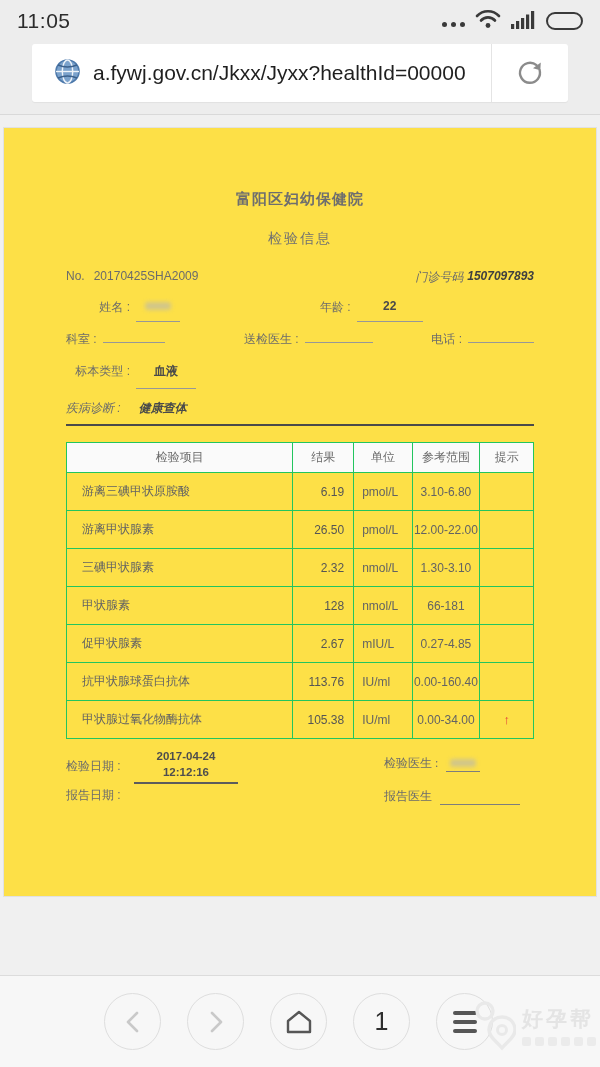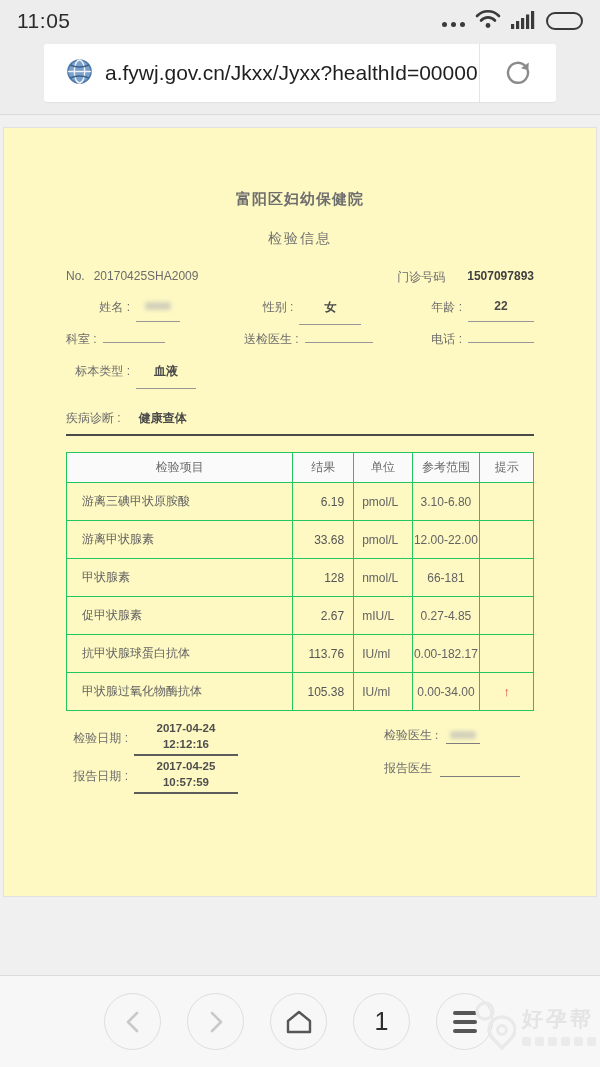--- a/index.html
+++ b/index.html
@@ -12,68 +12,68 @@
   .status-bar { height:42px; background:#ededed; display:flex; align-items:center;
     justify-content:space-between; padding:0 17px; }
   .status-time { font-size:21px; color:#2c2c2c; letter-spacing:.5px; }
   .status-icons { display:flex; align-items:center; gap:10px; }
   .dots { display:flex; gap:4px; align-items:center; margin-top:6px; }
   .dots i { width:5px; height:5px; border-radius:50%; background:#3a3a3a; }
   .batt { width:37px; height:18px; border:2px solid #3a3a3a; border-radius:9px;
     padding:2px; position:relative; }
   .batt .fill { width:100%; height:100%; background:#4a4a4a; border-radius:5px; }
   
-  .url-row { background:#ededed; padding:2px 44px 12px; border-bottom:1px solid #d9d9d9; }
+  .url-row { background:#ededed; padding:2px 32px 12px; border-bottom:1px solid #d9d9d9; }
   .url-bar { background:#fff; height:58px; border-radius:3px; display:flex;
     align-items:center; box-shadow:0 1px 1px rgba(0,0,0,.05); }
   .url-left { flex:1; display:flex; align-items:center; overflow:hidden; padding-left:22px; }
   .url-text { font-size:21px; color:#1f1f1f; white-space:nowrap; overflow:hidden; margin-left:12px; }
   .url-divider { width:1px; height:58px; background:#e4e4e4; }
   .refresh-btn { width:76px; display:flex; align-items:center; justify-content:center; }
   
-  .doc-card { margin:12px 3px 0; height:770px; background:#fef9c3;
+  .doc-card { margin:12px 3px 0; height:770px; background:#fde047;
     border:1px solid #e1e1e1; padding:62px 62px 12px; overflow:hidden; }
   .hosp-title { text-align:center; font-size:15px; font-weight:bold; color:#6e6e6e; letter-spacing:1px; }
   .doc-title  { text-align:center; font-size:14px; color:#717171; letter-spacing:2px; margin-top:21px; }
   .no-row { display:flex; justify-content:space-between; margin-top:21px; font-size:12px; color:#6b6b6b; }
   .no-left  { display:flex; gap:9px; }
-  .no-right { display:flex; gap:22px; }
+  .no-right { display:flex; gap:4px;font-style:italic; }
   .bold-val { font-weight:bold; color:#3f3f3f; }
   
   .fields { margin-top:11px; font-size:12px; }
   .frow { display:flex; align-items:flex-start; min-height:32px;gap:47px; }
   .fcell { display:flex; align-items:flex-start; }
   .c1 { width:207px; } .c2 { width:168px; } .c3 { flex:1; }
   .flabel { color:#6b6b6b; padding-top:2px; white-space:nowrap; }
   .c1 .flabel { width:64px; text-align:right; }
   .fval { display:inline-block; text-align:center; border-bottom:1px solid #979797;
     padding:2px 4px 8px; font-weight:bold; color:#4a4a4a; min-height:14px; margin-left:6px; }
   .w-name{ min-width:44px; } .w-doc{ min-width:68px; } .w-mid{ min-width:62px; }
   .w-r{ min-width:66px; } .w-spec{ min-width:60px; }
   .smudge { display:inline-block; width:26px; height:8px; background:#b5b5b5;
     border-radius:3px; filter:blur(2px); opacity:.6; }
   .diag-row { display:flex; align-items:center; border-bottom:2px solid #4a4a4a;
-    padding-bottom:7px; margin-top:15px; }
+    padding-bottom:7px; margin-top:5px;font-style:italic; }
   .diag-row .fval { border-bottom:none; padding-bottom:0; min-width:70px; text-align:left; margin-left:14px; }
   
   table.lab { width:100%; border-collapse:collapse; margin-top:16px; font-size:12px; color:#636363; }
   table.lab th, table.lab td { border:1px solid #22c55e; }
   table.lab th { height:30px; background:#fafafa; font-weight:normal; color:#6b6b6b; text-align:center; }
   table.lab td { height:38px;margin-left:27px; }
   .col-name { width:48.5%; } .col-res { width:13%; } .col-unit { width:12.5%; }
   .col-range{ width:14.5%; } .col-flag { width:11.5%; }
   td.t-name { text-align:left; padding-left:15px; }
   td.t-res  { text-align:right; padding-right:9px; color:#555; }
   td.t-unit { text-align:left; padding-left:8px; }
   td.t-range{ text-align:center; }
   td.t-flag { text-align:center; color:#e03a3a; font-weight:bold; font-size:13px; }
   
   .report-footer { display:flex; justify-content:space-between; margin-top:10px; font-size:12px; }
   .rf-left .drow { display:flex; align-items:center; margin-bottom:3px; }
-  .dlabel { width:62px; text-align:right; color:#6b6b6b; white-space:nowrap; }
+  .dlabel { width:62px; text-align:left; color:#6b6b6b; white-space:nowrap; }
   .dateval { margin-left:6px; min-width:104px; text-align:center; font-weight:bold; color:#4e4e4e;
     font-size:11.5px; line-height:1.35; border-bottom:2px solid #5c5c5c; padding-bottom:2px; }
   .rf-right { width:150px; padding-top:6px; }
   .docrow { display:flex; align-items:flex-end; margin-bottom:16px;font-family:Liberation Serif, serif; }
   .doclabel { color:#6b6b6b; white-space:nowrap; }
   .docline { display:inline-block; border-bottom:1px solid #7d7d7d; margin-left:8px;
     min-height:16px; text-align:center; }
   .dl-short { min-width:34px; } .dl-long { min-width:80px; }
   
   .nav-bar { position:absolute; left:0; bottom:0; width:600px; height:92px;
@@ -160,24 +160,20 @@
       <span class="bold-val">1507097893</span>
     </div>
   </div>
 
   <div class="fields">
     <div class="frow">
       <div class="fcell c1">
         <span class="flabel">姓名 :</span>
         <span class="fval w-name"><span class="smudge"></span></span>
       </div>
-      <div class="fcell c2">
-        <span class="flabel">性别 :</span>
-        <span class="fval w-mid">女</span>
-      </div>
       <div class="fcell c3">
         <span class="flabel">年龄 :</span>
         <span class="fval w-r">22</span>
       </div>
     </div>
     <div class="frow">
       <div class="fcell c2">
         <span class="flabel">科室 :</span>
         <span class="fval w-mid"></span>
       </div>
@@ -215,44 +211,51 @@
     <tbody>
       <tr>
         <td class="t-name">游离三碘甲状原胺酸</td>
         <td class="t-res">6.19</td>
         <td class="t-unit">pmol/L</td>
         <td class="t-range">3.10-6.80</td>
         <td class="t-flag"></td>
       </tr>
       <tr>
         <td class="t-name">游离甲状腺素</td>
-        <td class="t-res">33.68</td>
+        <td class="t-res">26.50</td>
         <td class="t-unit">pmol/L</td>
         <td class="t-range">12.00-22.00</td>
+        <td class="t-flag"></td>
+      </tr>
+      <tr>
+        <td class="t-name">三碘甲状腺素</td>
+        <td class="t-res">2.32</td>
+        <td class="t-unit">nmol/L</td>
+        <td class="t-range">1.30-3.10</td>
         <td class="t-flag"></td>
       </tr>
       <tr>
         <td class="t-name">甲状腺素</td>
         <td class="t-res">128</td>
         <td class="t-unit">nmol/L</td>
         <td class="t-range">66-181</td>
         <td class="t-flag"></td>
       </tr>
       <tr>
         <td class="t-name">促甲状腺素</td>
         <td class="t-res">2.67</td>
         <td class="t-unit">mIU/L</td>
         <td class="t-range">0.27-4.85</td>
         <td class="t-flag"></td>
       </tr>
       <tr>
         <td class="t-name">抗甲状腺球蛋白抗体</td>
         <td class="t-res">113.76</td>
         <td class="t-unit">IU/ml</td>
-        <td class="t-range">0.00-182.17</td>
+        <td class="t-range">0.00-160.40</td>
         <td class="t-flag"></td>
       </tr>
       <tr>
         <td class="t-name">甲状腺过氧化物酶抗体</td>
         <td class="t-res">105.38</td>
         <td class="t-unit">IU/ml</td>
         <td class="t-range">0.00-34.00</td>
         <td class="t-flag">↑</td>
       </tr>
     </tbody>
@@ -262,24 +265,20 @@
     <div class="rf-left">
       <div class="drow">
         <span class="dlabel">检验日期 :</span>
         <span class="dateval">
           <span>2017-04-24</span><br>
           <span>12:12:16</span>
         </span>
       </div>
       <div class="drow">
         <span class="dlabel">报告日期 :</span>
-        <span class="dateval">
-          <span>2017-04-25</span><br>
-          <span>10:57:59</span>
-        </span>
       </div>
     </div>
     <div class="rf-right">
       <div class="docrow">
         <span class="doclabel">检验医生 :</span>
         <span class="docline dl-short"><span class="smudge"></span></span>
       </div>
       <div class="docrow">
         <span class="doclabel">报告医生</span>
         <span class="docline dl-long"></span>

